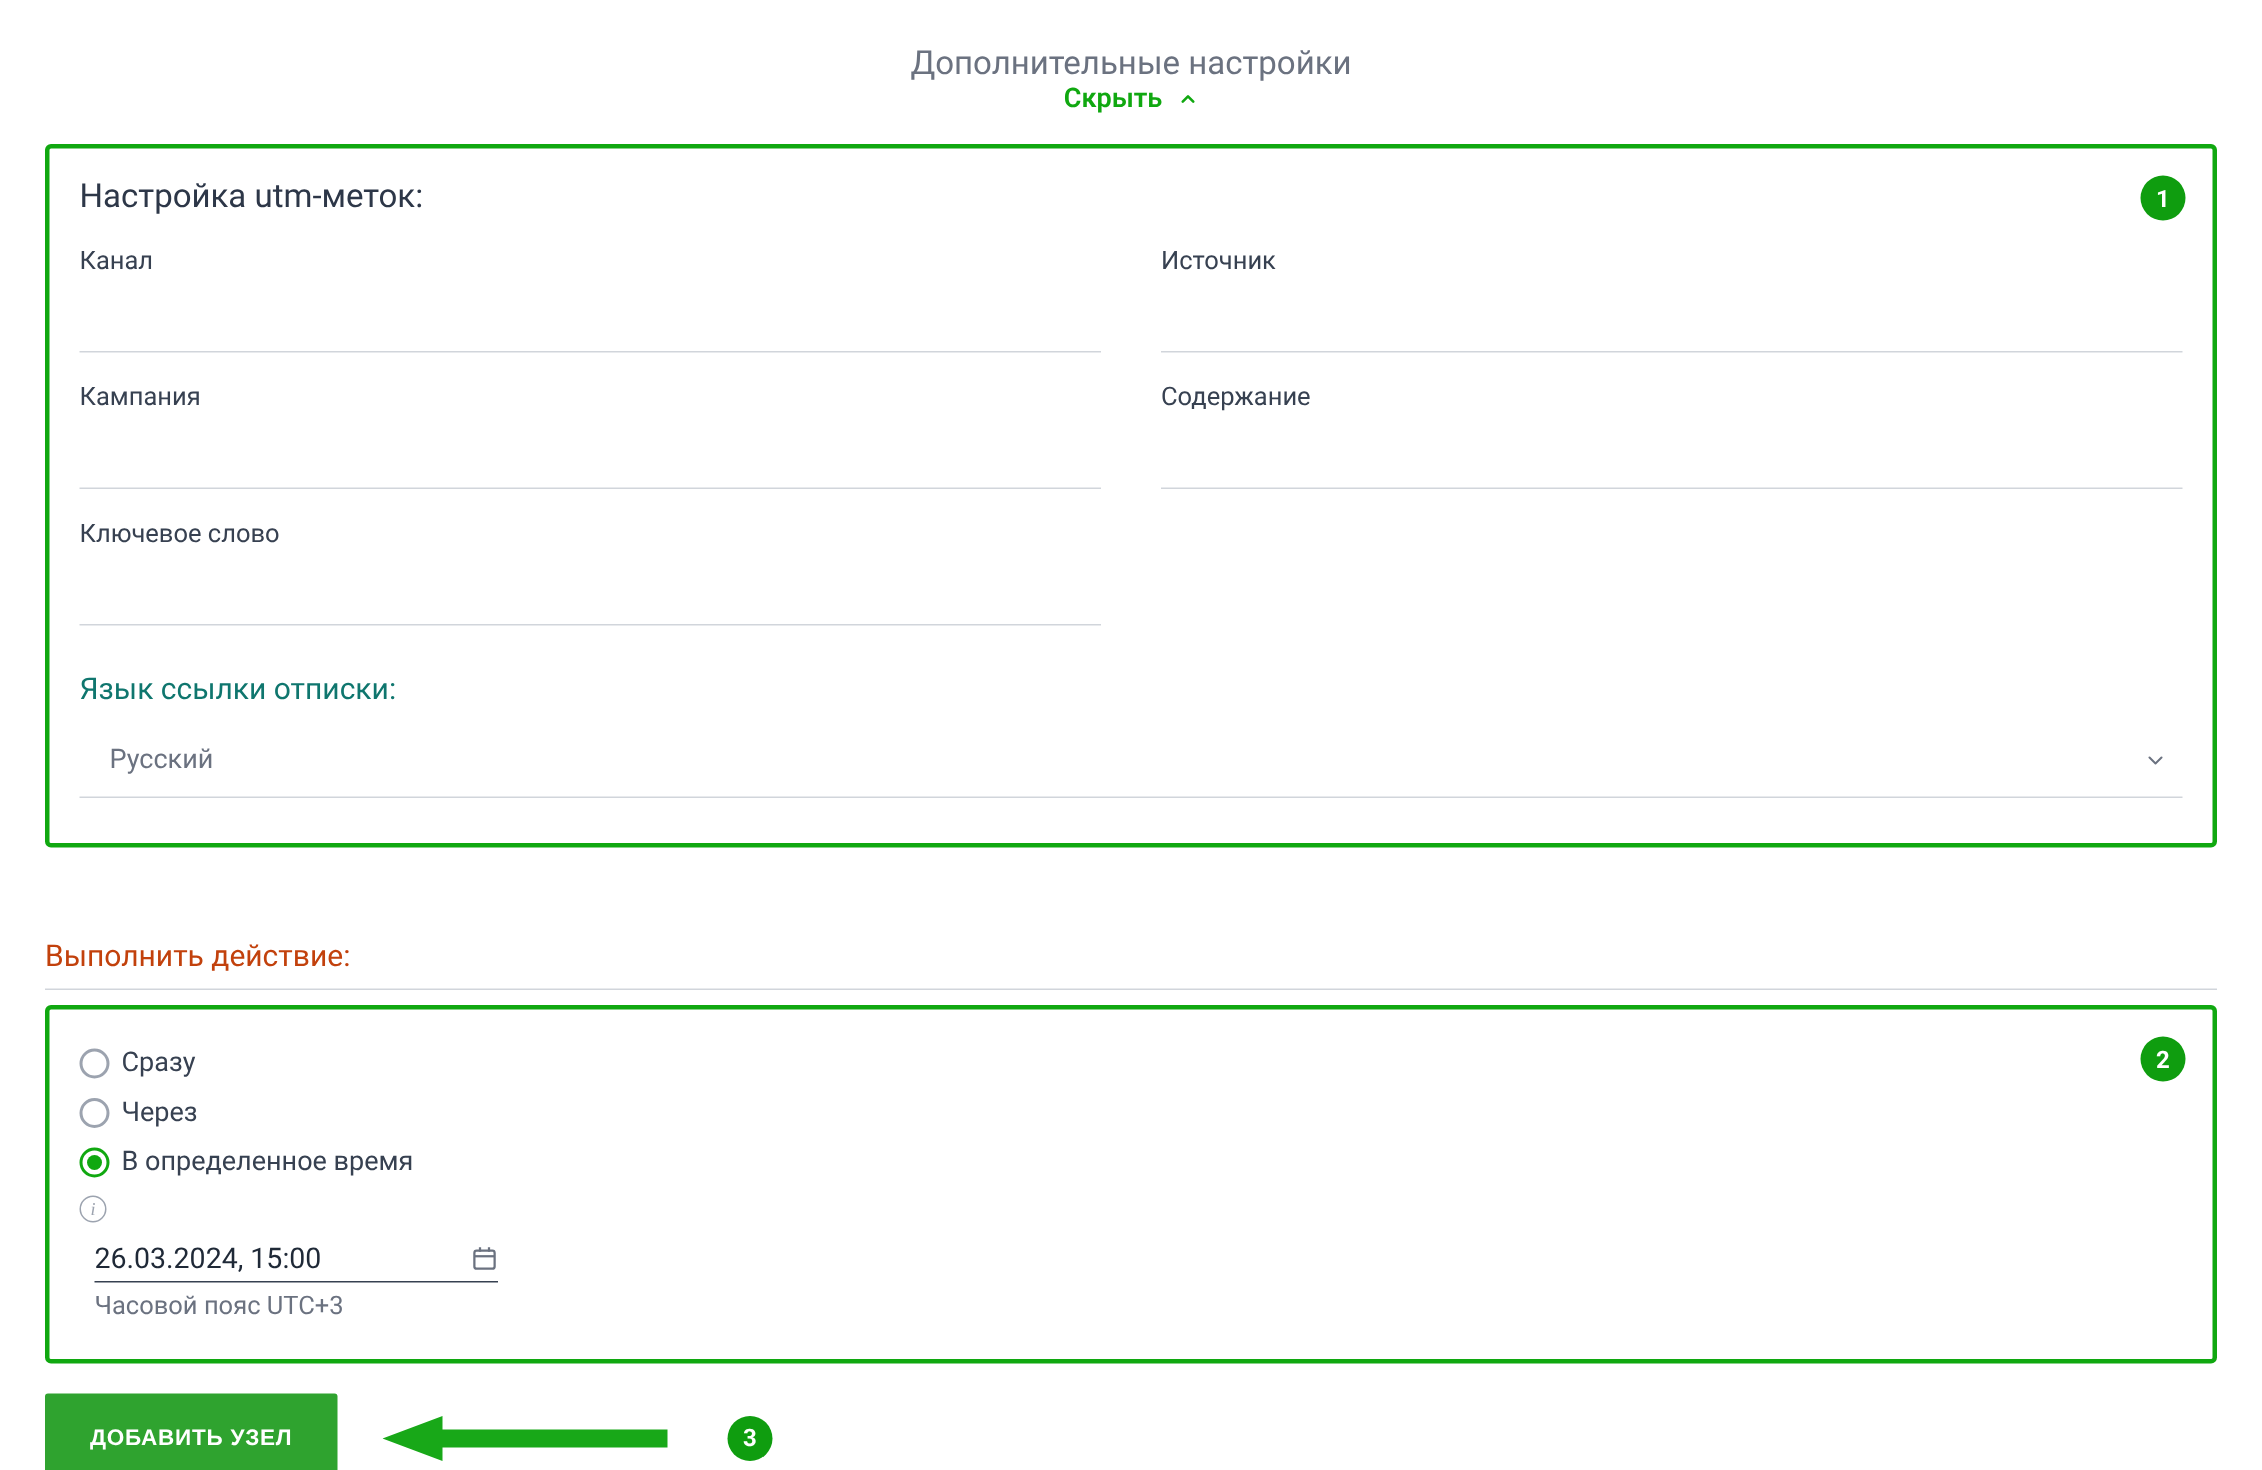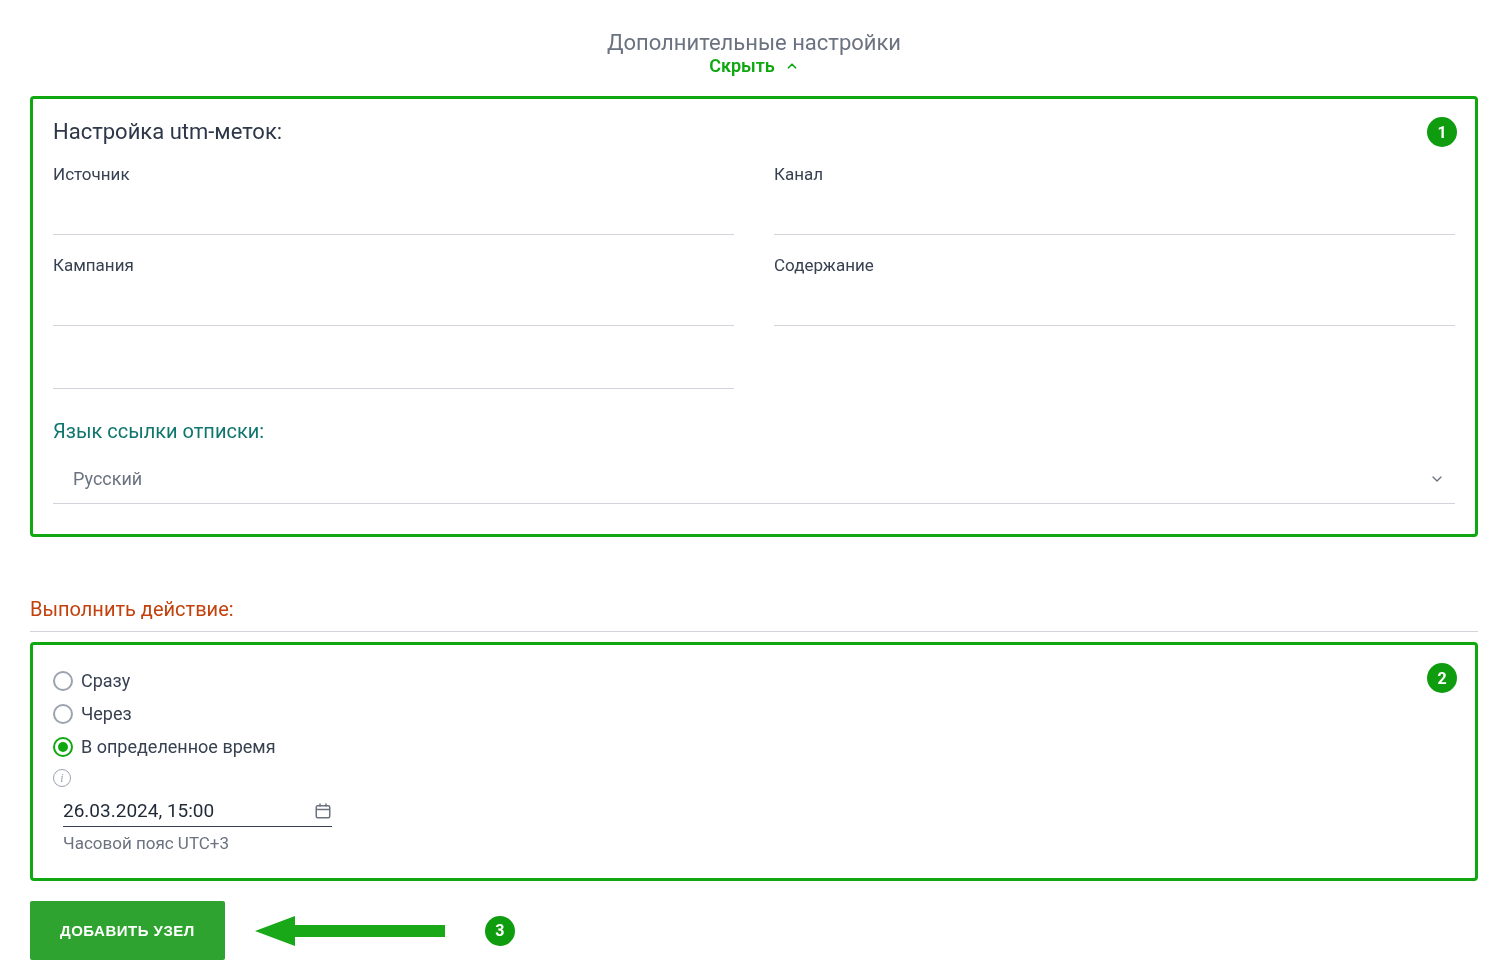--- a/index.html
+++ b/index.html
@@ -254,36 +254,37 @@
     </svg>
   </div>
 </div>
 
 <div class="panel">
   <div class="panel-badge">1</div>
   <div class="section-title">Настройка utm-меток:</div>
 
   <div class="form-grid">
     <div class="form-field">
+      <label class="field-label">Канал</label>
+      <input class="field-input" type="text" value="" style="">
+    </div>
+    <div class="form-field">
       <label class="field-label">Источник</label>
       <input class="field-input" type="text" value="" style="">
     </div>
     <div class="form-field">
-      <label class="field-label">Канал</label>
-      <input class="field-input" type="text" value="" style="">
-    </div>
-    <div class="form-field">
       <label class="field-label">Кампания</label>
       <input class="field-input" type="text" value="" style="">
     </div>
     <div class="form-field">
       <label class="field-label">Содержание</label>
       <input class="field-input" type="text" value="" style="">
     </div>
     <div class="form-field">
+      <label class="field-label">Ключевое слово</label>
       <input class="field-input" type="text" value="" style="">
     </div>
   </div>
 
   <div class="language-section">
     <div class="language-title">Язык ссылки отписки:</div>
     <div class="select-field">
       <span class="select-value">Русский</span>
       <svg class="chevron-down" viewBox="0 0 24 24" fill="none" stroke="#6b7280" stroke-width="2" stroke-linecap="round" stroke-linejoin="round">
         <polyline points="6 9 12 15 18 9"></polyline>

